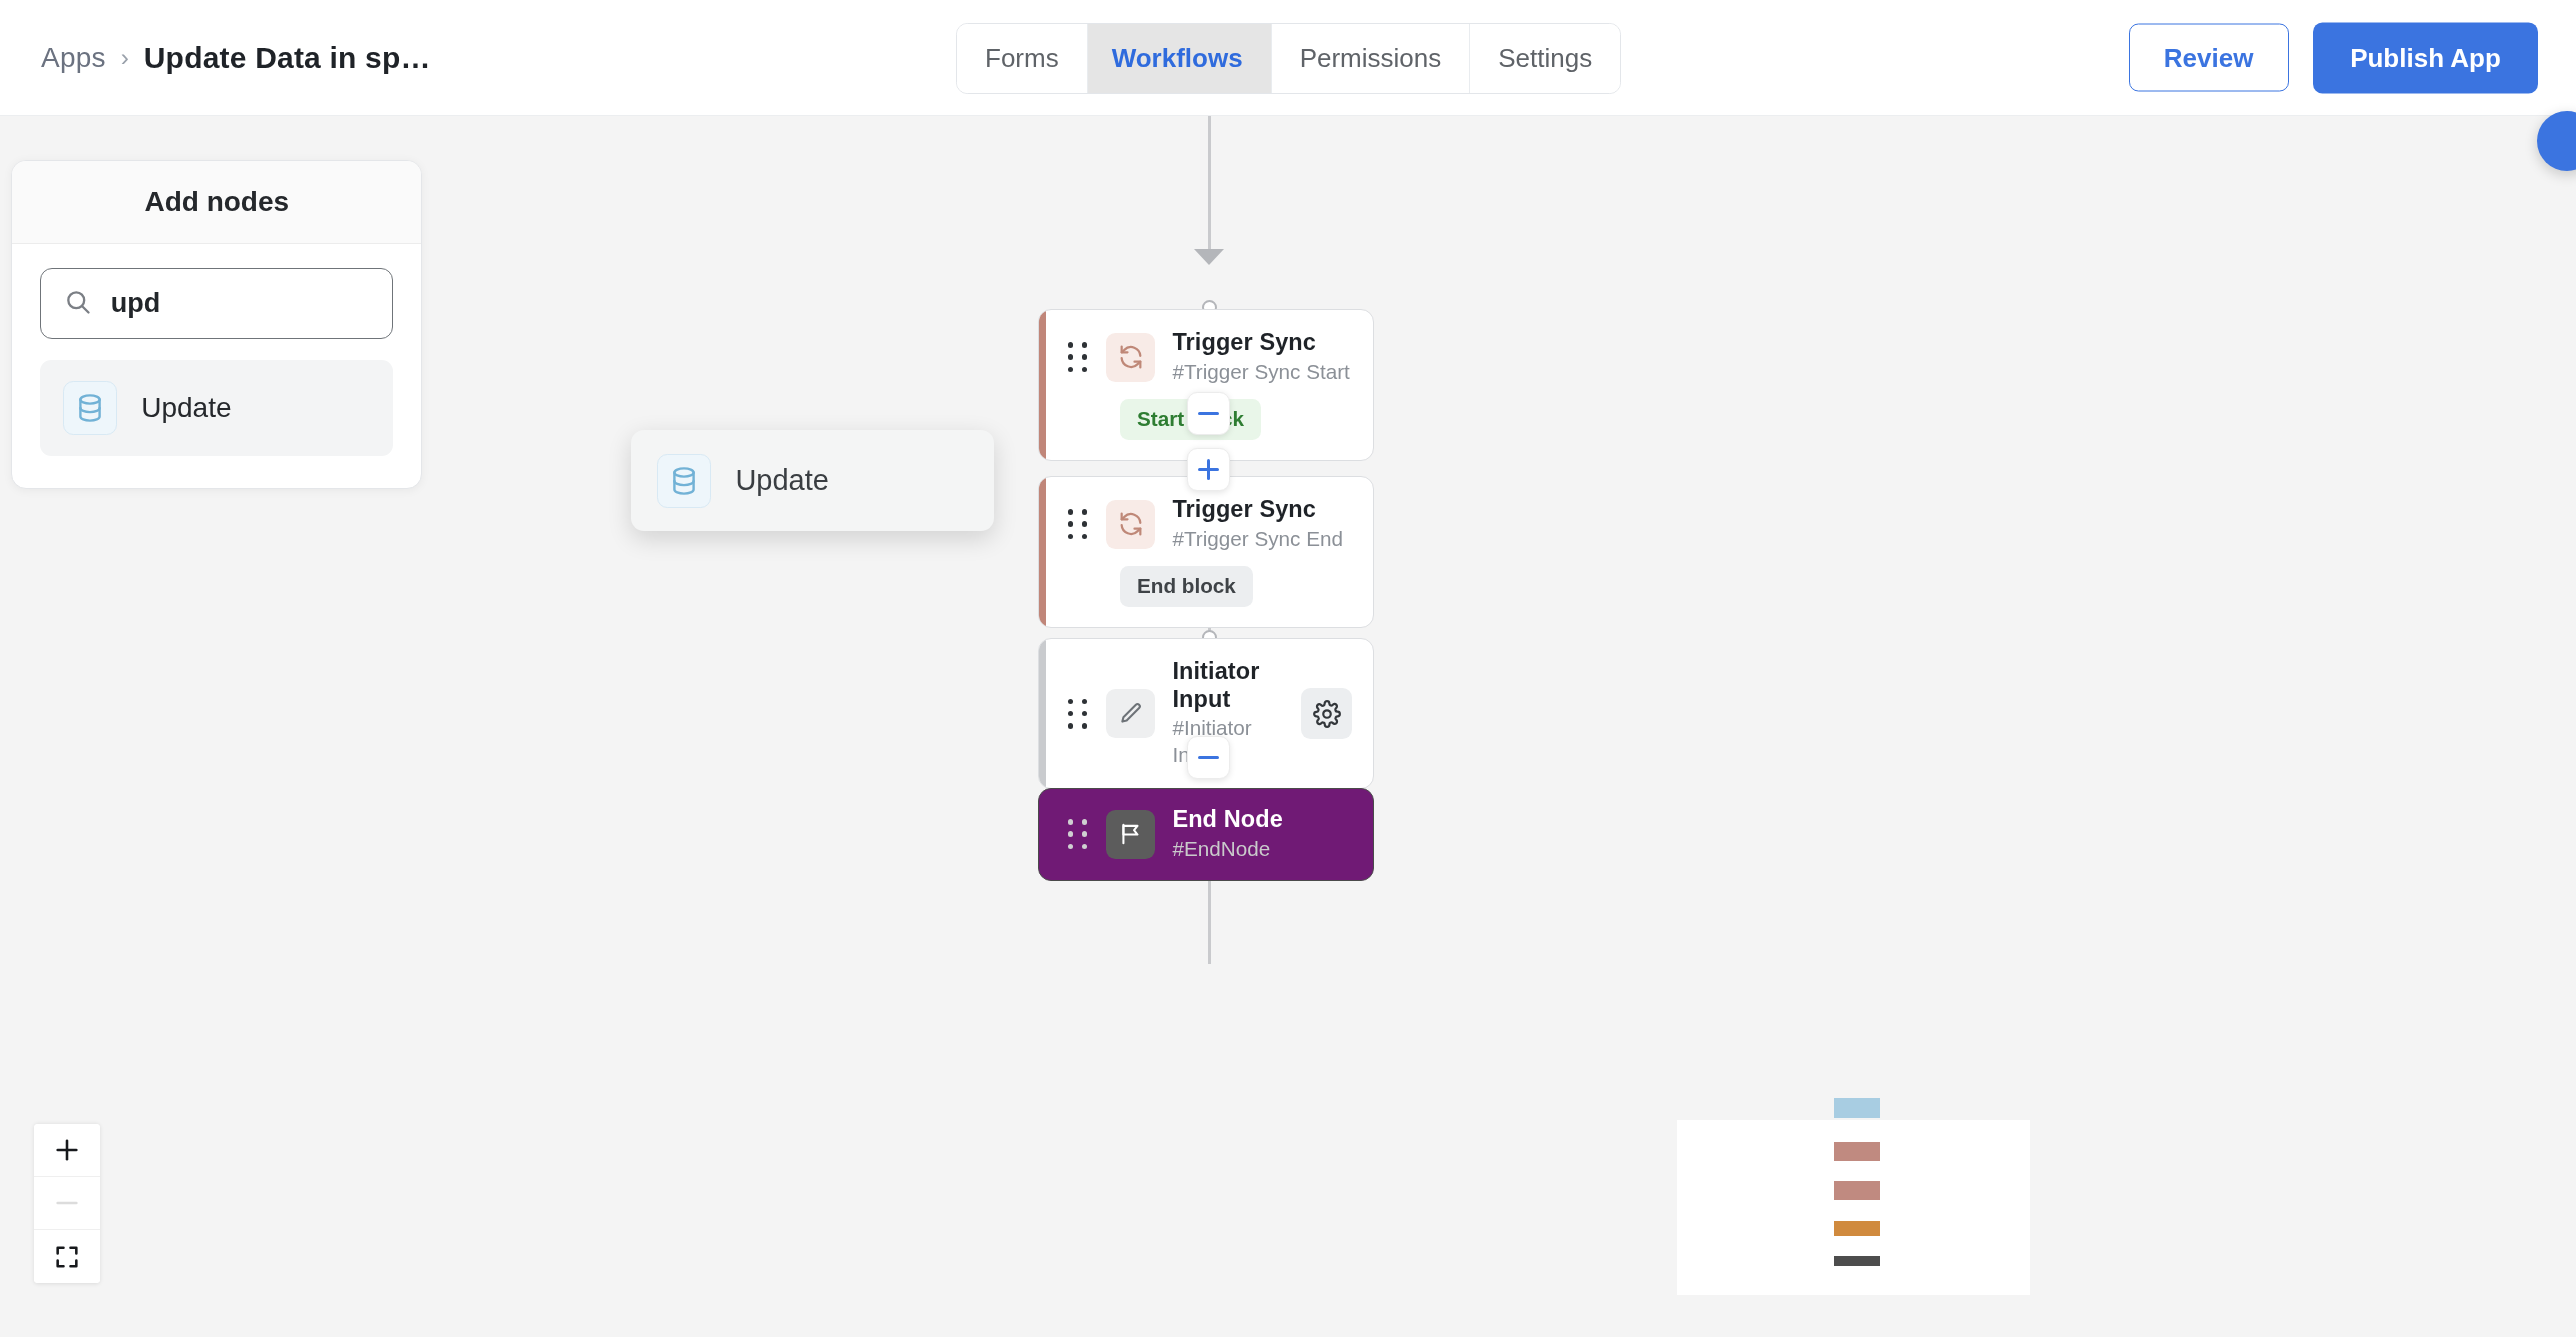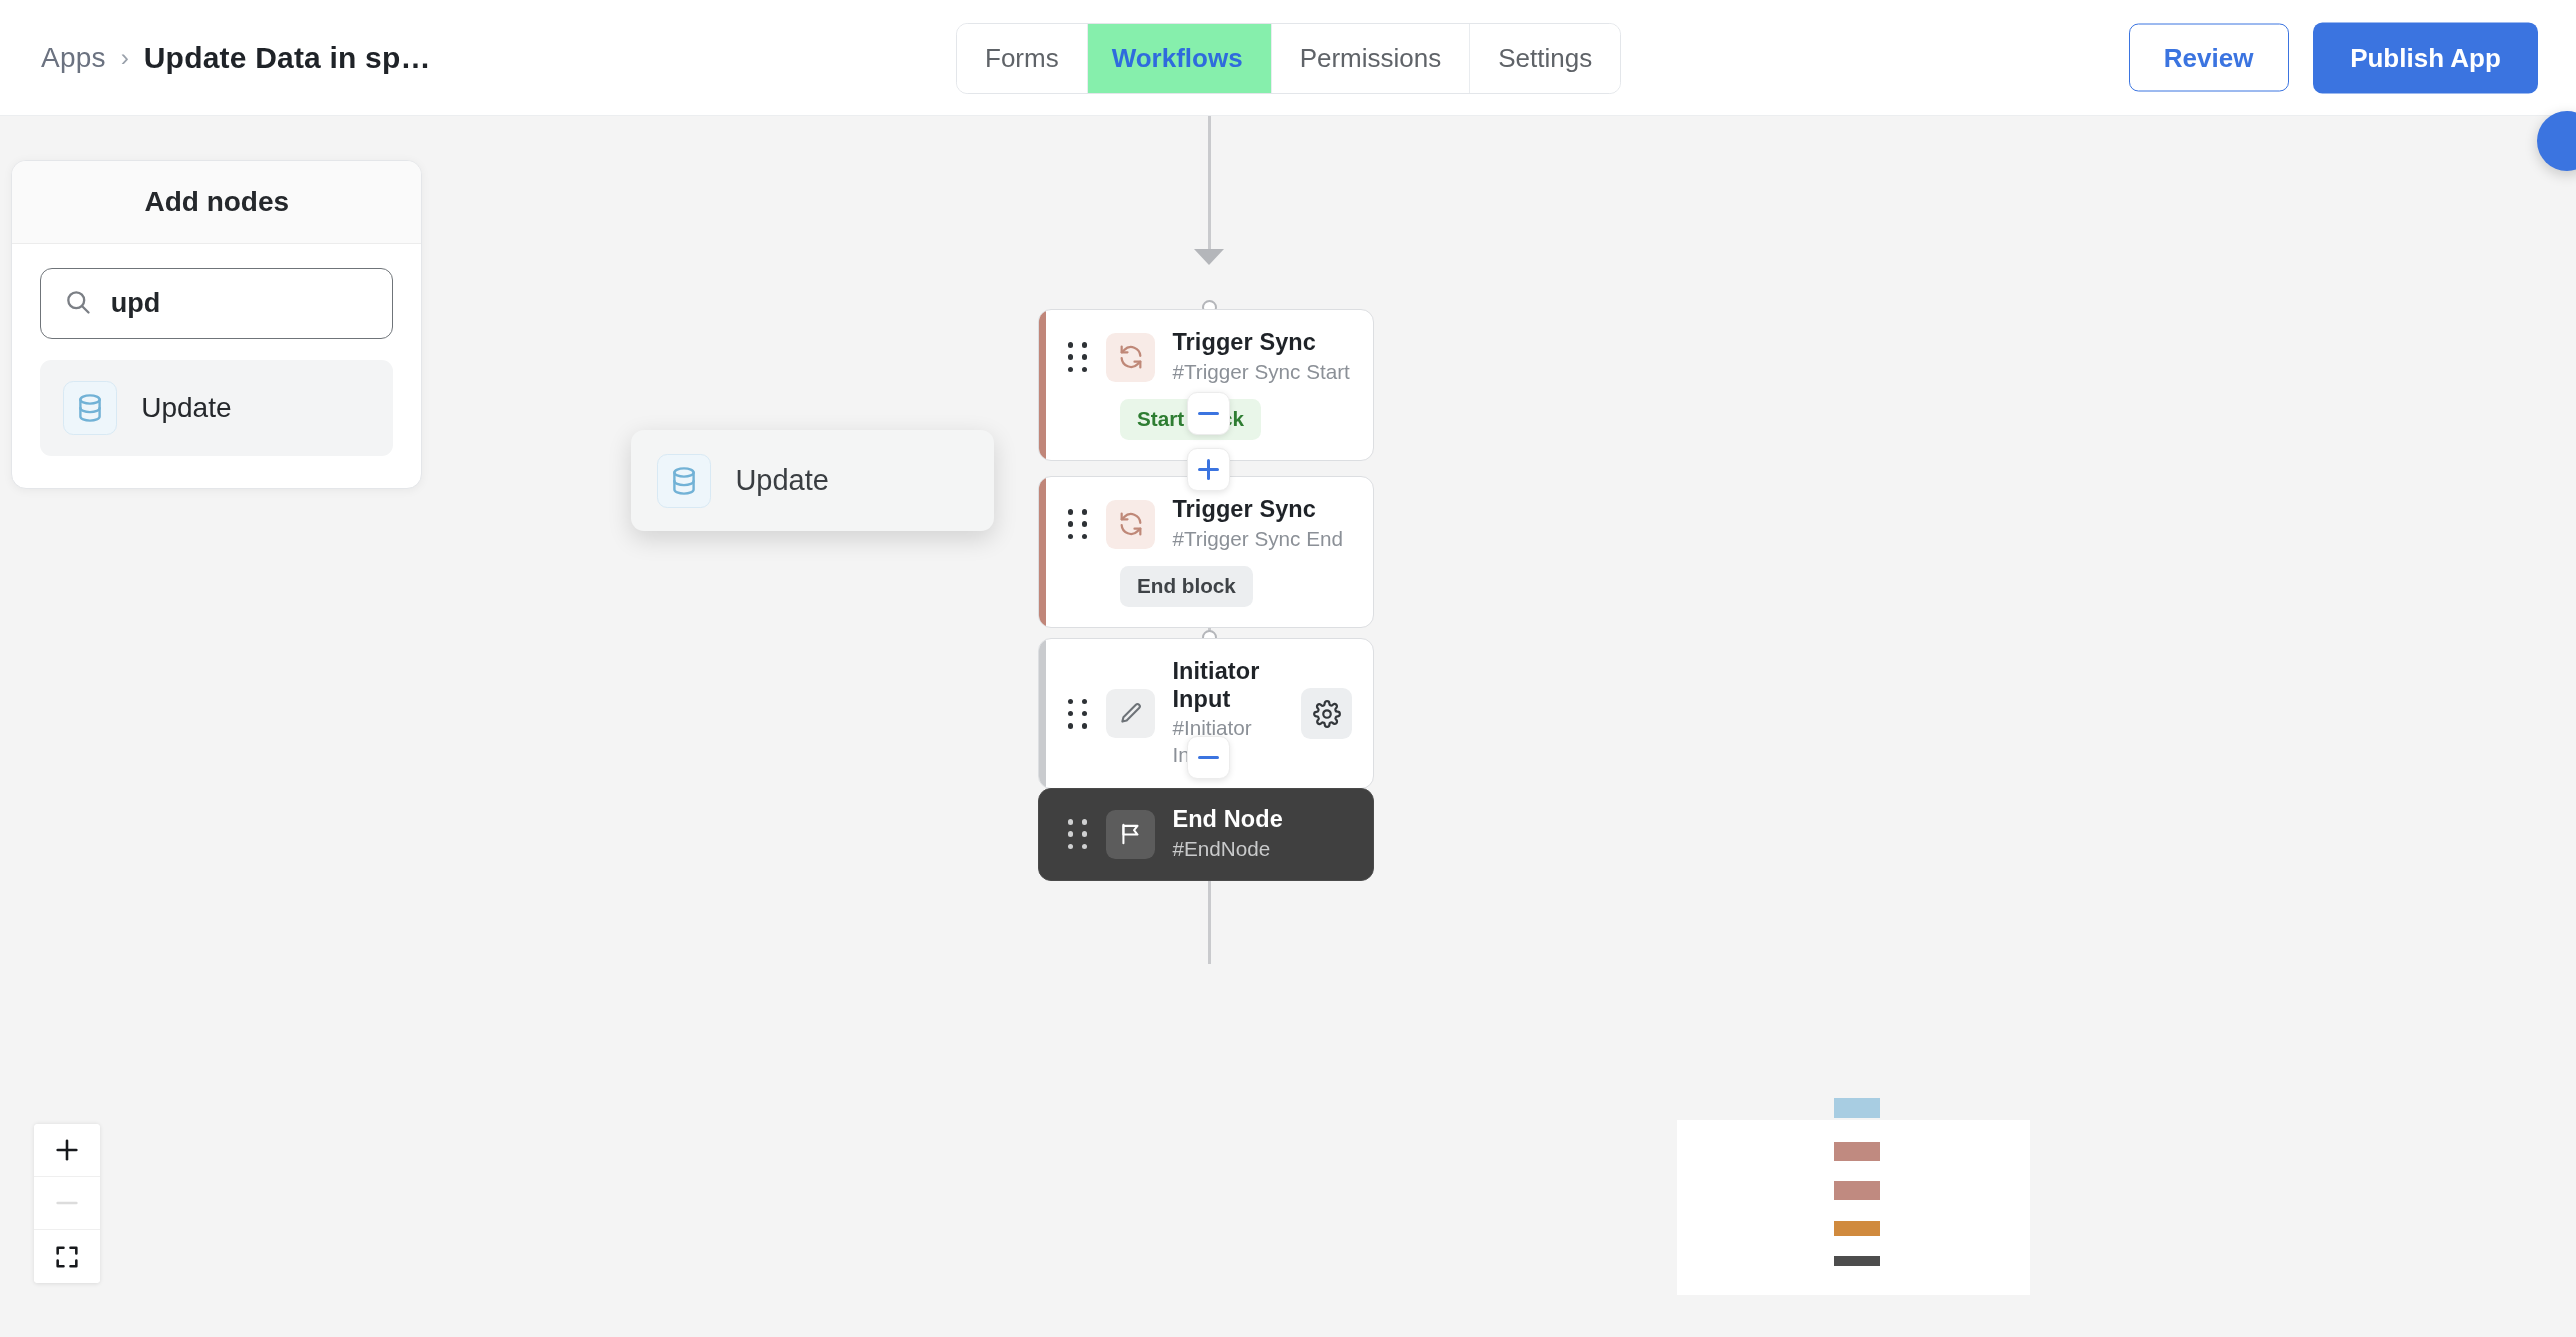--- a/index.html
+++ b/index.html
@@ -36,21 +36,21 @@
     background: #fff; overflow: hidden;
   }
   .tab {
     display: flex; align-items: center; justify-content: center;
     padding: 0 28px; height: 100%;
     font-size: 26px; color: #5f6368;
     border-right: 0.9px solid #e9ecef;
     background: #fff; cursor: pointer; white-space: nowrap;
   }
   .tab:last-child { border-right: none; }
-  .tab.active { background: #86efac; color: #2f6bdd; font-weight: 700; padding-left: 24px; }
+  .tab.active { background: #e5e5e5; color: #2f6bdd; font-weight: 700; padding-left: 24px; }
 
   .hdr-actions {
     position: absolute; right: 38px; top: 50%; transform: translateY(-50%);
     display: flex; align-items: center; gap: 24.4px;
   }
   .btn-review {
     height: 68px; min-width: 160px; padding: 0 26px;
     display: flex; align-items: center; justify-content: center;
     border: 1.9px solid #3b74e0; border-radius: 9.4px;
     background: #fff; color: #3b74e0;
@@ -191,21 +191,21 @@
   .badge-wrap { padding: 13px 20.7px 20.7px 81px; }
   .badge {
     display: inline-flex; align-items: center;
     height: 41px; padding: 0 17px; border-radius: 8.5px;
     font-size: 20.7px; font-weight: 700;
   }
   .badge.green { background: #e9f6e9; color: #2e7d32; }
   .badge.gray  { background: #eceef0; color: #3f4347; }
 
   .wf-node.dark-node {
-    background: #404040; border-color: #4a4a4a;
+    background: #701a75; border-color: #4a4a4a;
   }
   .wf-node.dark-node .wf-title { color: #ffffff; }
   .wf-node.dark-node .wf-sub   { color: #c9cacb; }
   .wf-node.dark-node .dots i   { background: #cfd0d1; }
   .wf-node.dark-node .wf-row   { padding: 17px 20.7px 17px 24.4px; }
 
   
   .zoom-ctrl {
     position: absolute; left: 34px; bottom: 54px;
     width: 66px;

